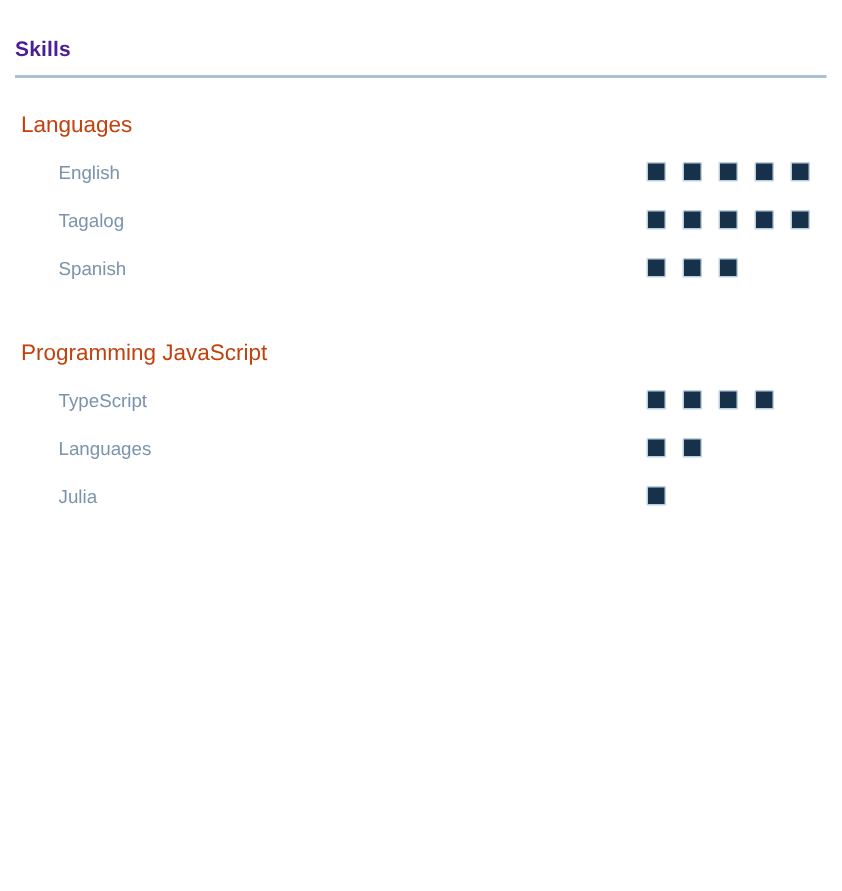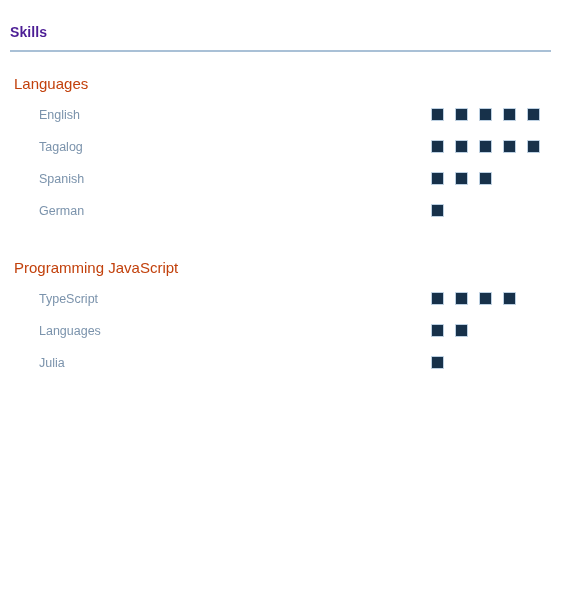--- a/index.html
+++ b/index.html
@@ -122,26 +122,20 @@
 
     <div class="skill-row">
       <span class="skill-name">Spanish</span>
       <span class="skill-meter">
         <span class="pip"></span>
         <span class="pip"></span>
         <span class="pip"></span>
       </span>
     </div>
 
-    <div class="skill-row">
-      <span class="skill-name">German</span>
-      <span class="skill-meter">
-        <span class="pip"></span>
-      </span>
-    </div>
   </div>
 
   <div class="section second">
     <h2 class="section-heading">Programming JavaScript</h2>
 
     <div class="skill-row">
       <span class="skill-name">TypeScript</span>
       <span class="skill-meter">
         <span class="pip"></span>
         <span class="pip"></span>

